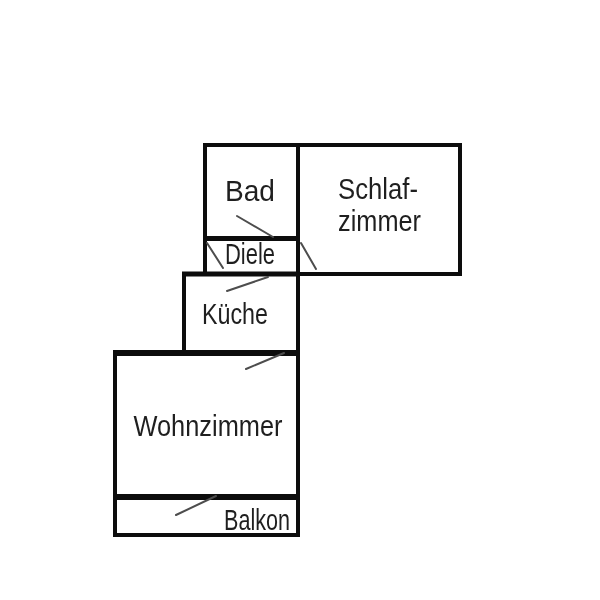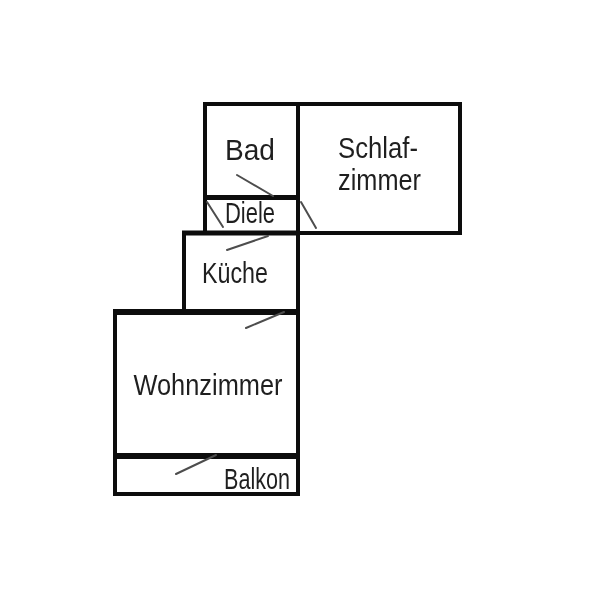--- a/index.html
+++ b/index.html
@@ -8,20 +8,21 @@
     width: 600px;
     height: 600px;
     background: #ffffff;
     overflow: hidden;
     font-family: "Liberation Sans", sans-serif;
   }
   .plan-wrap {
     position: relative;
     width: 600px;
     height: 508px;
+    margin-top: 41px;
   }
   svg { display: block; }
   .room {
     fill: #ffffff;
     stroke: #0d0d0d;
     stroke-width: 4;
   }
   .wall-thick {
     stroke: #0d0d0d;
     fill: none;

